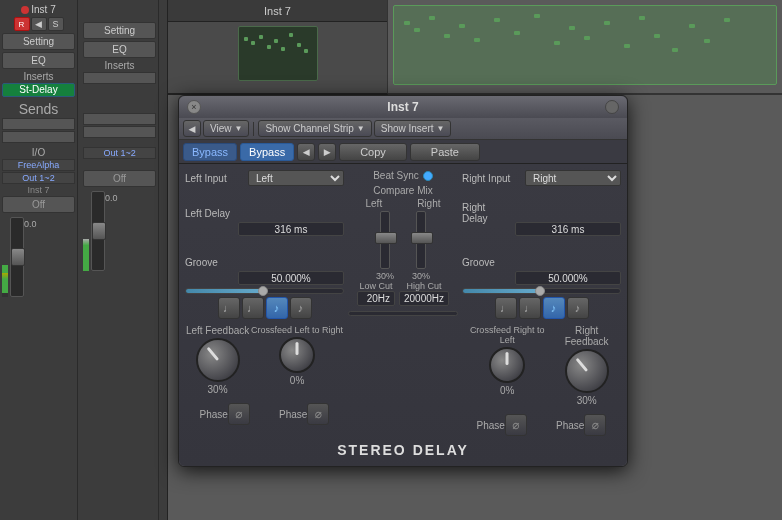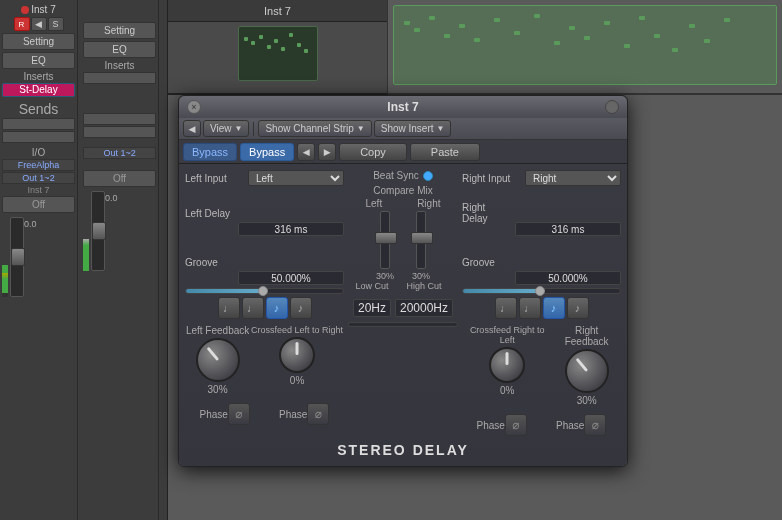--- a/index.html
+++ b/index.html
@@ -52,21 +52,21 @@
       text-align: center;
       padding: 2px 0;
       margin-bottom: 2px;
       border-radius: 2px;
       cursor: pointer;
     }
 
     .insert-slot {
       width: 100%;
       height: 14px;
-      background: #be185d;
+      background: #15803d;
       border: 1px solid #2a5a7a;
       color: #fff;
       font-size: 10px;
       text-align: center;
       border-radius: 2px;
       margin-bottom: 1px;
       line-height: 12px;
     }
 
     .send-slot {
@@ -565,29 +565,28 @@
       flex-direction: column;
       align-items: center;
     }
 
     .cut-label {
       font-size: 9px;
       color: #aaa;
     }
 
     .cut-value {
-      font-size: 12px;
+      font-size: 10px;
       color: #ddd;
       background: #2a2a32;
       border: 1px solid #444;
       border-radius: 2px;
       padding: 1px 4px;
       min-width: 38px;
-      text-align: left;
-      margin-top: 8px;
+      text-align: right;
     }
 
     .cut-slider {
       width: 100%;
       height: 5px;
       background: #2a2a32;
       border: 1px solid #444;
       border-radius: 3px;
       margin: 2px 0;
     }

